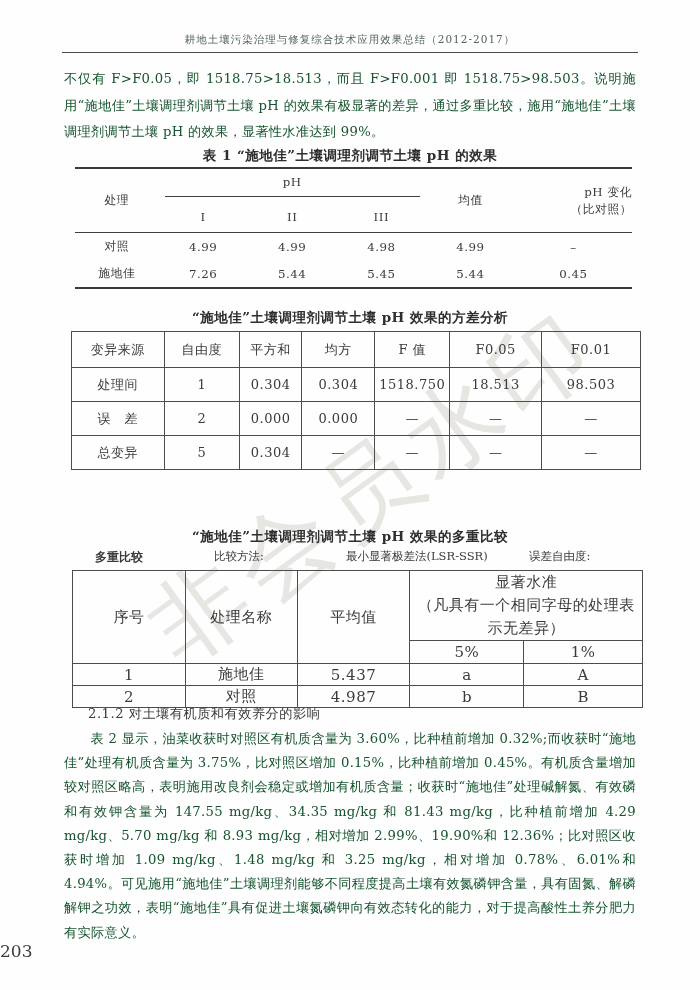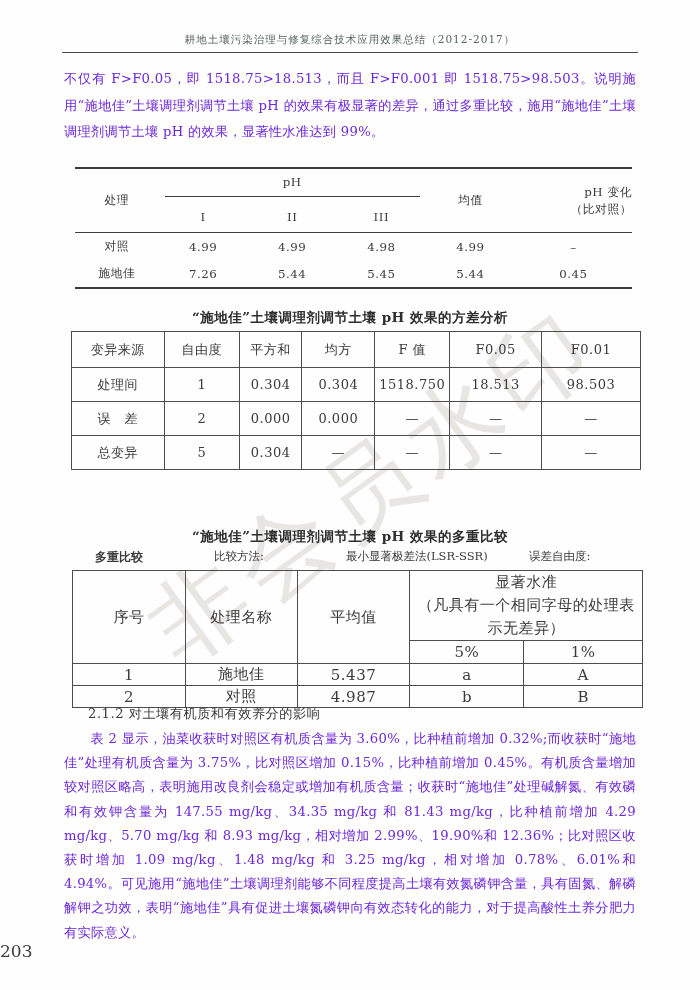--- a/index.html
+++ b/index.html
@@ -24,21 +24,21 @@
     text-align:center; font-size:10.5px; letter-spacing:1px; color:#54645b;
   }
   .hdr-rule {
     position:absolute; top:52px; left:62px; width:576px;
     border-top:1.6px solid #4a4a4a; height:0;
   }
   
   .para {
     position:absolute; left:64px; width:572px;
     font-size:13.2px; line-height:26.6px; text-align:justify;
-    letter-spacing:.3px; color:#6d28d9;
+    letter-spacing:.3px; color:#14532d;
   }
   #p1 { top:66px; }
   #p2 { top:727px; text-indent:2em; line-height:24.2px; }
   .section-heading {
     position:absolute; left:88px; top:705px; font-size:13.2px; color:#3b3b3b;
     letter-spacing:.5px;
   }
   
   .tbl-title {
     position:absolute; left:64px; width:572px; text-align:center;
@@ -100,20 +100,21 @@
 
   <div class="watermark">非会员水印</div>
 
   <div class="layer">
 
     <div class="hdr">耕地土壤污染治理与修复综合技术应用效果总结（2012-2017）</div>
     <div class="hdr-rule"></div>
 
     <div class="para" id="p1">不仅有 F&gt;F0.05，即 1518.75&gt;18.513，而且 F&gt;F0.001 即 1518.75&gt;98.503。说明施用“施地佳”土壤调理剂调节土壤 pH 的效果有极显著的差异，通过多重比较，施用“施地佳”土壤调理剂调节土壤 pH 的效果，显著性水准达到 99%。</div>
 
+    <div class="tbl-title" id="t1-title">表 1 “施地佳”土壤调理剂调节土壤 pH 的效果</div>
     <table id="t1">
       <colgroup>
         <col style="width:15%">
           <col style="width:16%">
           <col style="width:16%">
         <col style="width:16%">
           <col style="width:16%">
           <col style="width:21%">
       </colgroup>
       <tbody>

